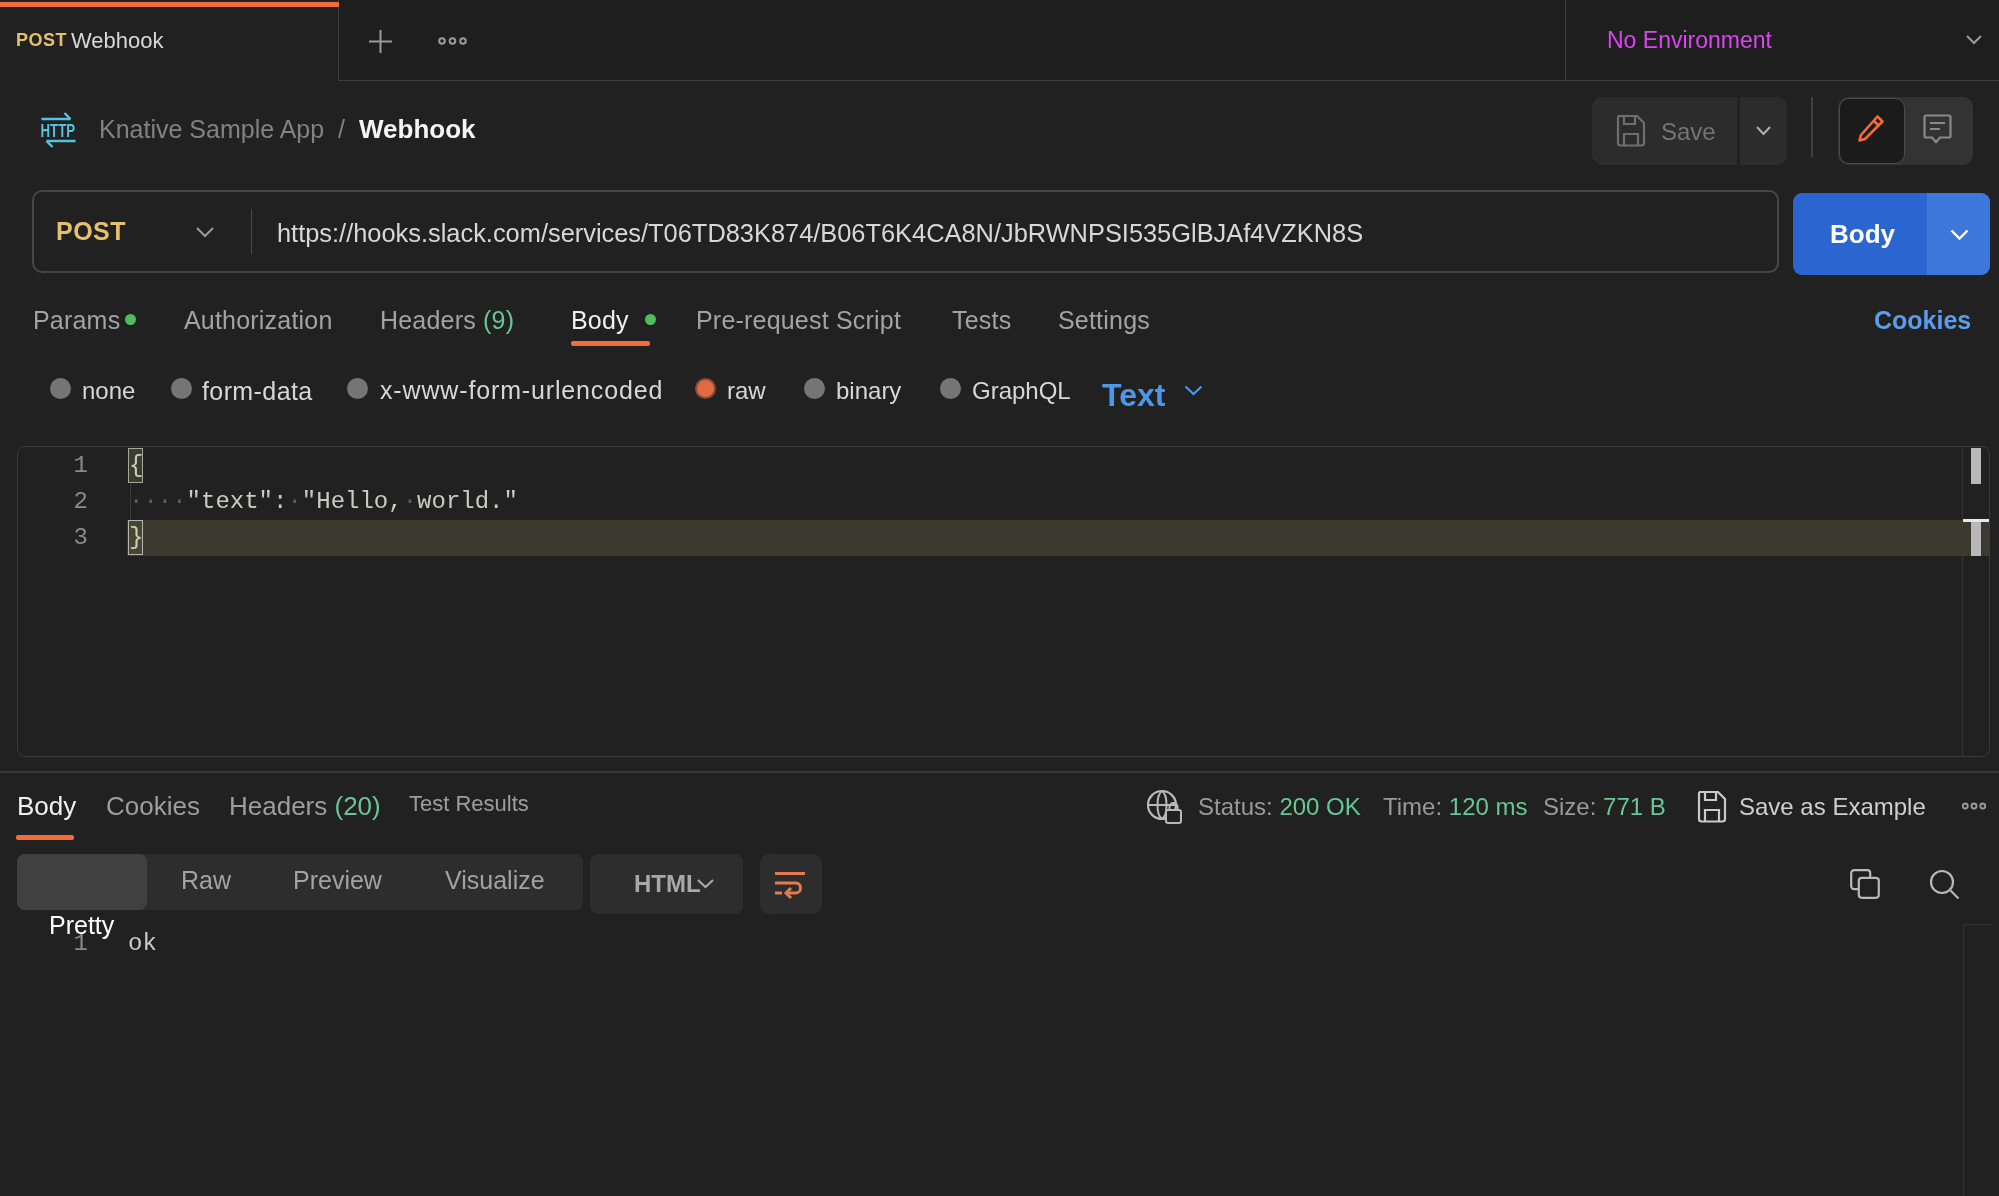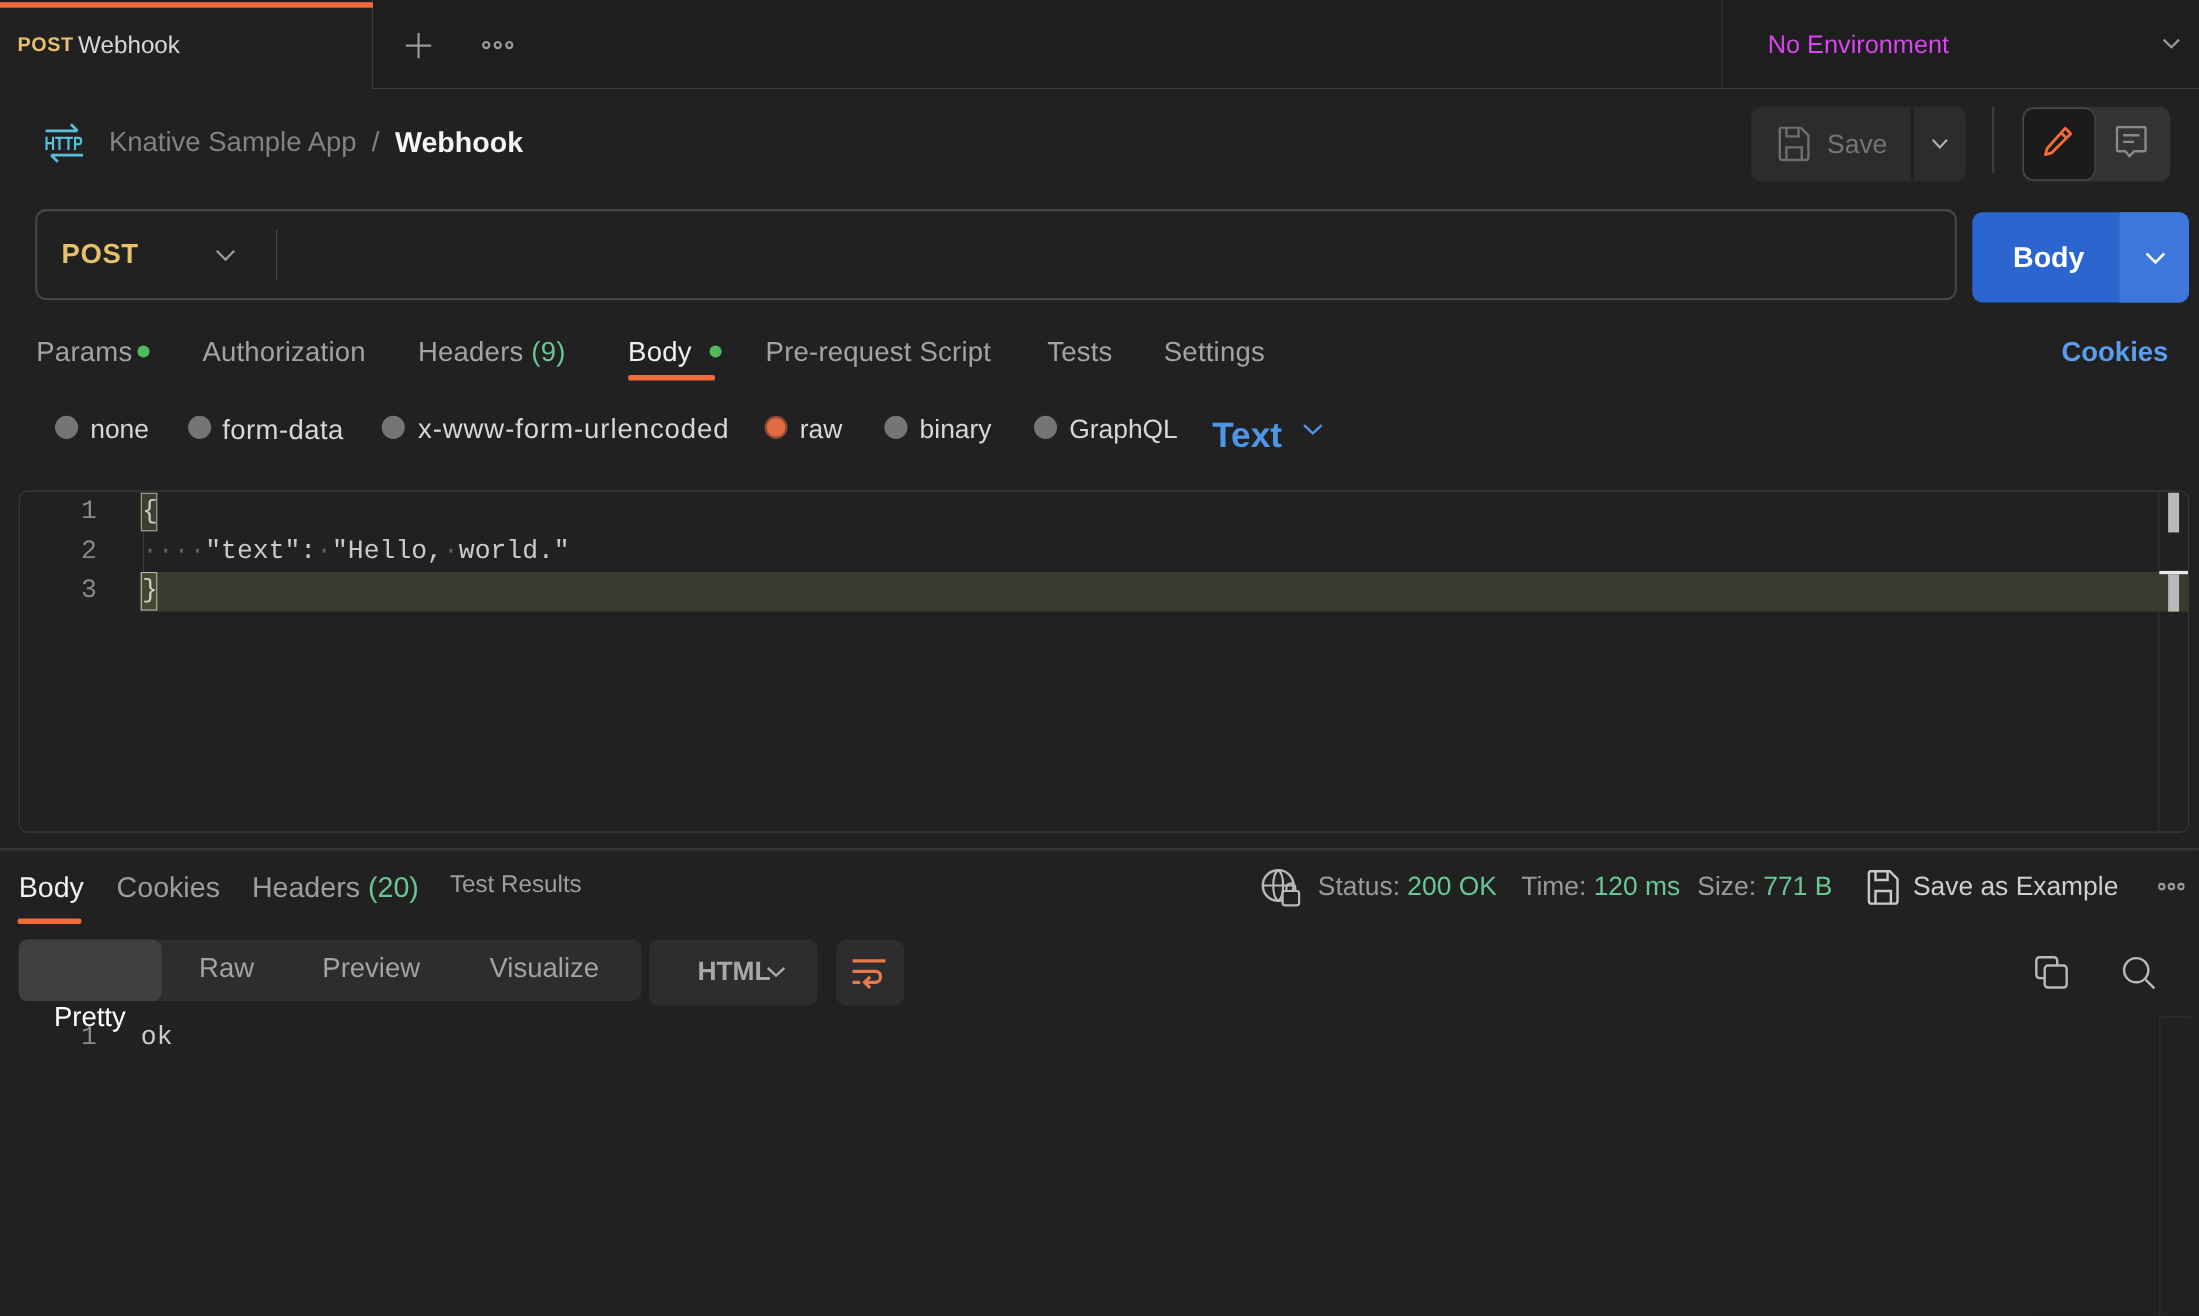--- a/index.html
+++ b/index.html
@@ -67,20 +67,21 @@
     <path d="M3 1.5 H26 A1.5 1.5 0 0 1 27.5 3 V22 A1.5 1.5 0 0 1 26 23.5 H17 L13 28 L9 23.5 H3 A1.5 1.5 0 0 1 1.5 22 V3 A1.5 1.5 0 0 1 3 1.5 Z" stroke="#8a8a8a" stroke-width="2.2" fill="none"></path>
     <path d="M7 9 H22 M7 15 H17" stroke="#8a8a8a" stroke-width="2.2" fill="none"></path>
   </svg>
 
   <div class="abs" style="left:32px;top:190px;width:1747px;height:83px;border:2px solid #464646;border-radius:10px;"></div>
   <div class="abs" style="left:56px;top:217px;font-size:25px;font-weight:bold;color:#e7c06c;letter-spacing:.5px;">POST</div>
   <svg class="abs" style="left:196px;top:227px;" width="18" height="11" viewBox="0 0 18 11">
     <path d="M1 1 L9 9 L17 1" stroke="#9b9b9b" stroke-width="2" fill="none"></path>
   </svg>
   <div class="abs" style="left:251px;top:209px;width:1px;height:45px;background:#4a4a4a;"></div>
+  <div class="abs" style="left:277px;top:219px;font-size:25.4px;color:#d8d8d8;">https://hooks.slack.com/services/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</div>
 
   <div class="abs" style="left:1793px;top:193px;width:197px;height:82px;background:#2b66d0;border-radius:9px;"></div>
   <div class="abs" style="left:1927px;top:193px;width:63px;height:82px;background:#3d77dc;border-radius:0 9px 9px 0;"></div>
   <div class="abs" style="left:1830px;top:219px;font-size:26px;font-weight:bold;color:#ffffff;">Body</div>
   <svg class="abs" style="left:1950px;top:229px;" width="19" height="12" viewBox="0 0 19 12">
     <path d="M1.5 1.5 L9.5 9.5 L17.5 1.5" stroke="#fff" stroke-width="2.4" fill="none"></path>
   </svg>
 
   <div class="abs" style="left:33px;top:306px;font-size:25px;letter-spacing:.2px;color:#a3a3a3;">Params</div>
   <div class="abs" style="left:125px;top:314px;width:11px;height:11px;border-radius:50%;background:#4fbb5d;"></div>

